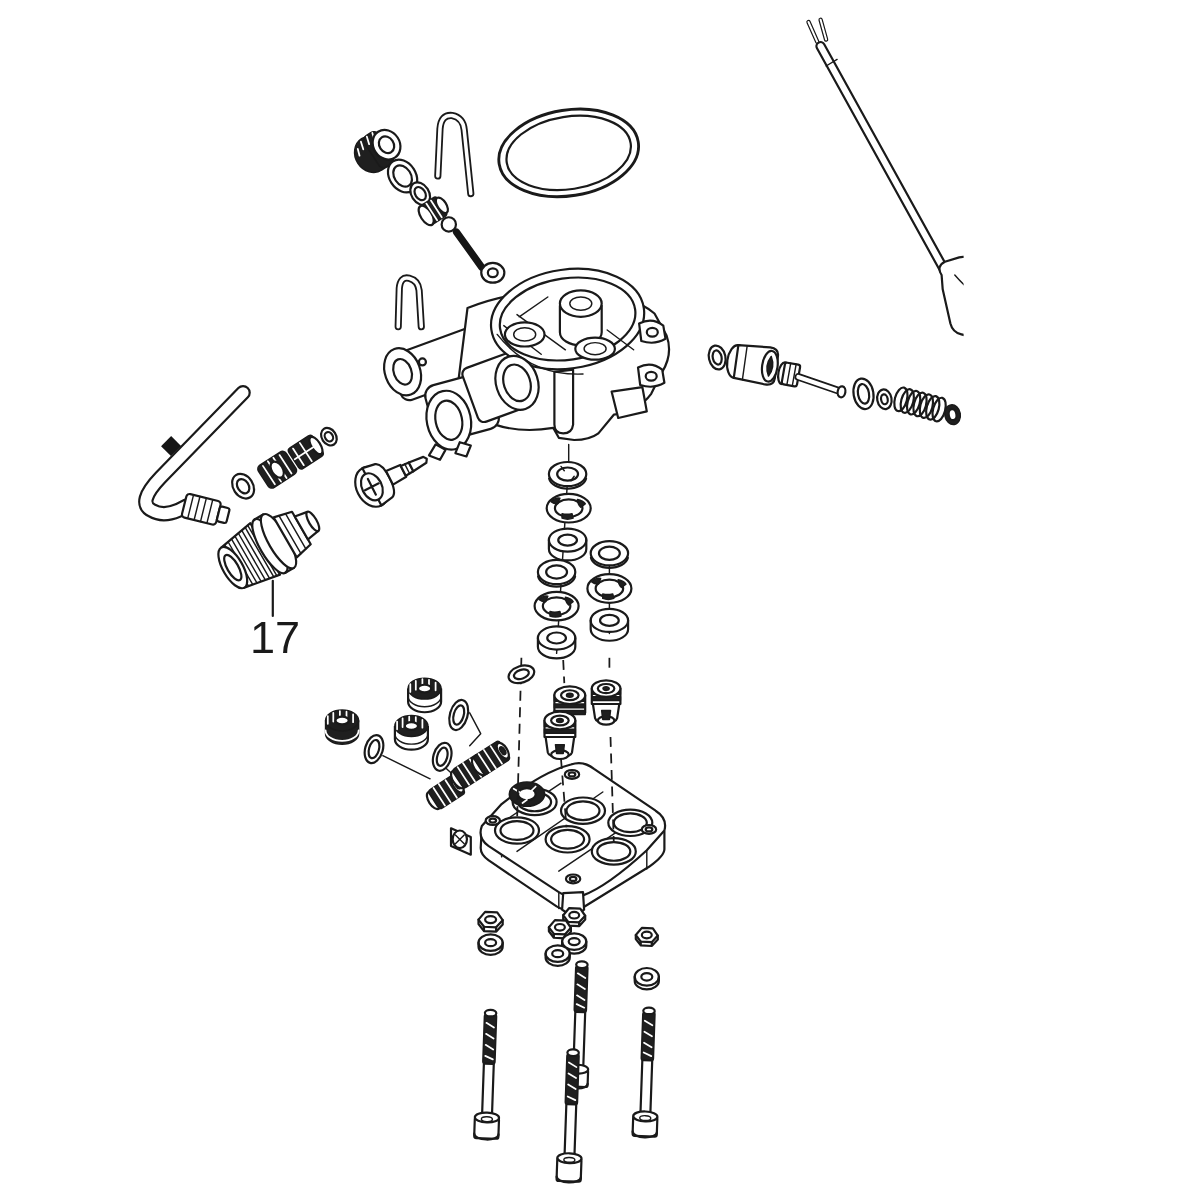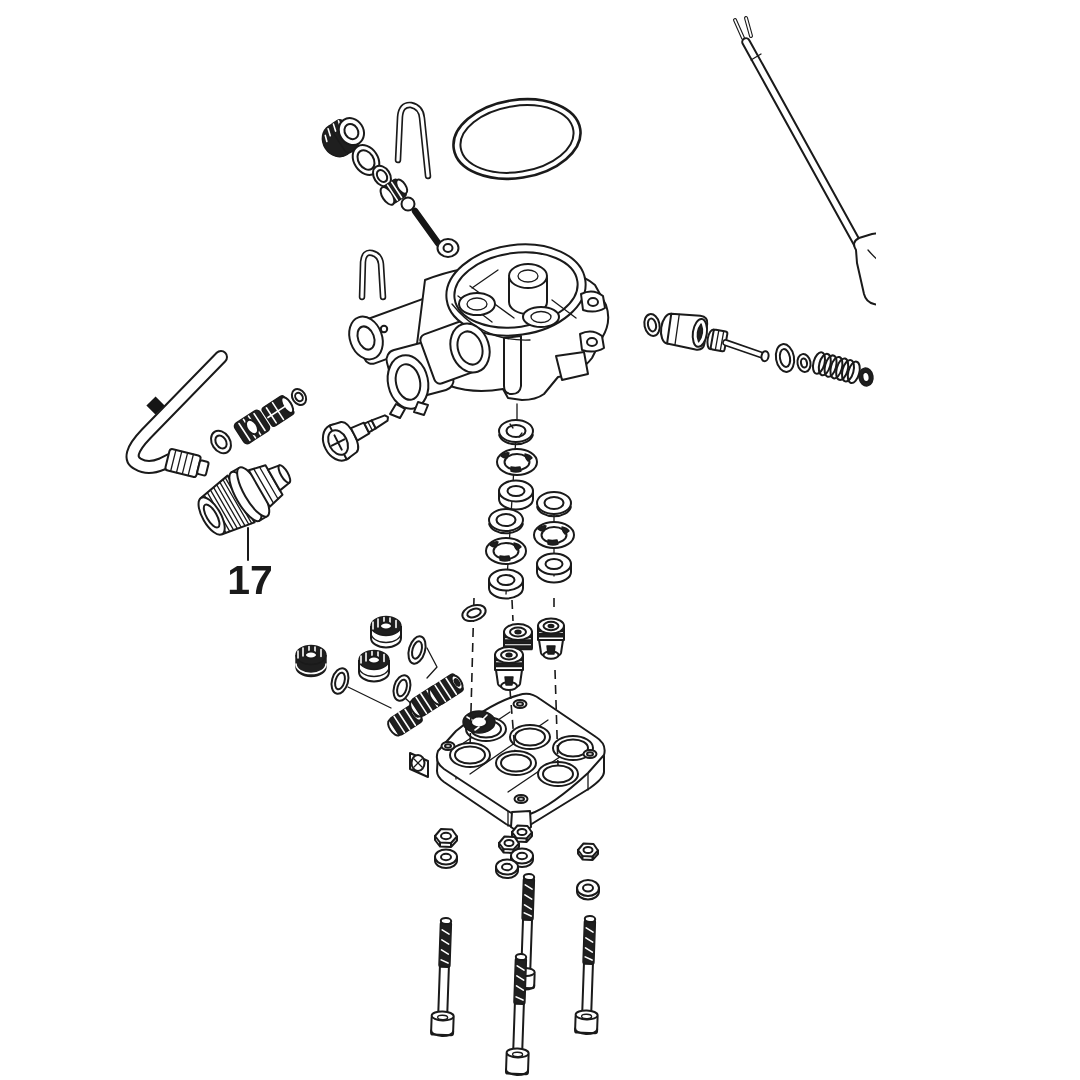--- a/index.html
+++ b/index.html
@@ -1,17 +1,17 @@
 <!DOCTYPE html>
 <html style="--ink: #1a1a1a;"><head>
 <meta charset="utf-8">
 <style>
   :root { --ink:#1a1a1a; }
   html,body { margin:0; padding:0; background:#fff; }
-  .stage { position:relative; width:876px; height:1080px; background:#fff; overflow:hidden;font-weight:bold; }
+  .stage { position:relative; width:876px; height:1080px; background:#fff; overflow:hidden; }
   svg { display:block; }
   
   .ln  { fill:none; stroke:var(--ink); stroke-width:2; stroke-linecap:round; stroke-linejoin:round; }
   .lnw { stroke-width:2.6; }
   .thin{ stroke-width:1.3; }
   .fw  { fill:#ffffff; stroke:var(--ink); stroke-width:2; stroke-linejoin:round; }
   .fd  { fill:#1f1f1f; stroke:var(--ink); stroke-width:1.4; stroke-linejoin:round; }
   .wht { fill:none; stroke:#ffffff; stroke-width:1.6; stroke-linecap:round; }
   .dash{ fill:none; stroke:var(--ink); stroke-width:1.6; stroke-dasharray:9 6; }
   .to  { fill:none; stroke:var(--ink); stroke-linecap:round; stroke-linejoin:round; }

